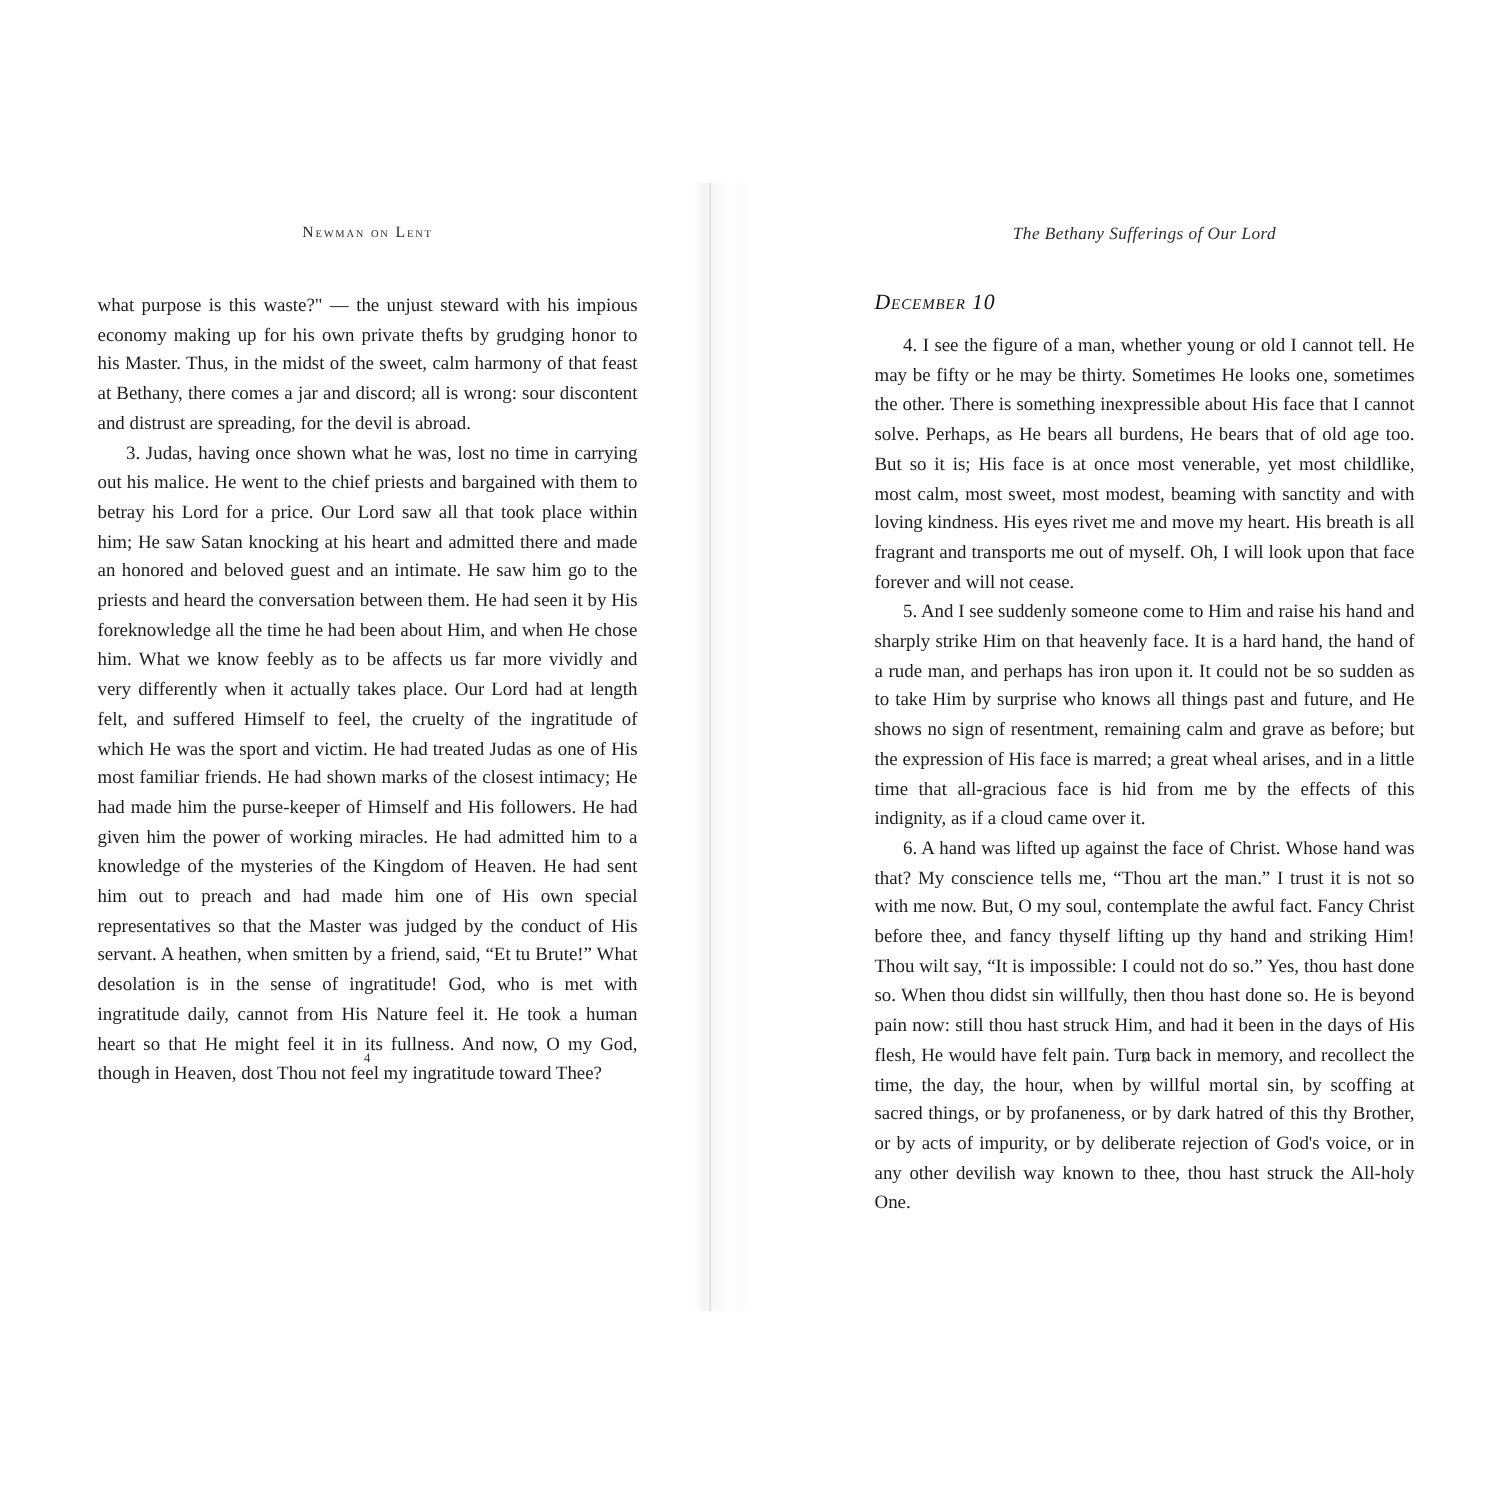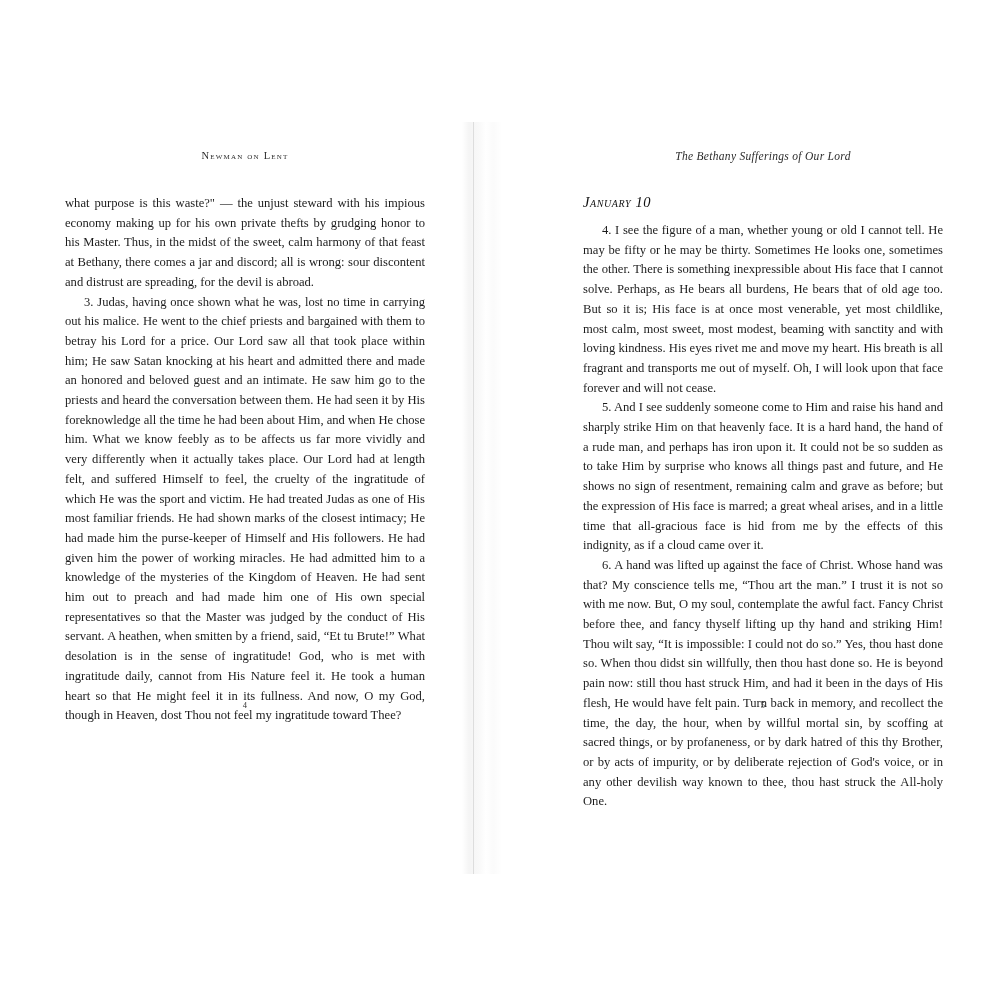--- a/index.html
+++ b/index.html
@@ -131,21 +131,21 @@
     <div class="running-head">Newman on Lent</div>
     <div class="body-text">
       <p class="noindent">what purpose is this waste?" — the unjust steward with his impious economy making up for his own private thefts by grudging honor to his Master. Thus, in the midst of the sweet, calm harmony of that feast at Bethany, there comes a jar and discord; all is wrong: sour discontent and distrust are spreading, for the devil is abroad.</p>
       <p class="indent">3. Judas, having once shown what he was, lost no time in carrying out his malice. He went to the chief priests and bargained with them to betray his Lord for a price. Our Lord saw all that took place within him; He saw Satan knocking at his heart and admitted there and made an honored and beloved guest and an intimate. He saw him go to the priests and heard the conversation between them. He had seen it by His foreknowledge all the time he had been about Him, and when He chose him. What we know feebly as to be affects us far more vividly and very differently when it actually takes place. Our Lord had at length felt, and suffered Himself to feel, the cruelty of the ingratitude of which He was the sport and victim. He had treated Judas as one of His most familiar friends. He had shown marks of the closest intimacy; He had made him the purse-keeper of Himself and His followers. He had given him the power of working miracles. He had admitted him to a knowledge of the mysteries of the Kingdom of Heaven. He had sent him out to preach and had made him one of His own special representatives so that the Master was judged by the conduct of His servant. A heathen, when smitten by a friend, said, “Et tu Brute!” What desolation is in the sense of ingratitude! God, who is met with ingratitude daily, cannot from His Nature feel it. He took a human heart so that He might feel it in its fullness. And now, O my God, though in Heaven, dost Thou not feel my ingratitude toward Thee?</p>
     </div>
   </div>
   <div class="folio folio-left">4</div>
 
   <div class="page page-right">
     <div class="running-head italic">The Bethany Sufferings of Our Lord</div>
-    <div class="section-head">January 10</div>
+    <div class="section-head">December 10</div>
     <div class="body-text">
       <p class="indent">4. I see the figure of a man, whether young or old I cannot tell. He may be fifty or he may be thirty. Sometimes He looks one, sometimes the other. There is something inexpressible about His face that I cannot solve. Perhaps, as He bears all burdens, He bears that of old age too. But so it is; His face is at once most venerable, yet most childlike, most calm, most sweet, most modest, beaming with sanctity and with loving kindness. His eyes rivet me and move my heart. His breath is all fragrant and transports me out of myself. Oh, I will look upon that face forever and will not cease.</p>
       <p class="indent">5. And I see suddenly someone come to Him and raise his hand and sharply strike Him on that heavenly face. It is a hard hand, the hand of a rude man, and perhaps has iron upon it. It could not be so sudden as to take Him by surprise who knows all things past and future, and He shows no sign of resentment, remaining calm and grave as before; but the expression of His face is marred; a great wheal arises, and in a little time that all-gracious face is hid from me by the effects of this indignity, as if a cloud came over it.</p>
       <p class="indent">6. A hand was lifted up against the face of Christ. Whose hand was that? My conscience tells me, “Thou art the man.” I trust it is not so with me now. But, O my soul, contemplate the awful fact. Fancy Christ before thee, and fancy thyself lifting up thy hand and striking Him! Thou wilt say, “It is impossible: I could not do so.” Yes, thou hast done so. When thou didst sin willfully, then thou hast done so. He is beyond pain now: still thou hast struck Him, and had it been in the days of His flesh, He would have felt pain. Turn back in memory, and recollect the time, the day, the hour, when by willful mortal sin, by scoffing at sacred things, or by profaneness, or by dark hatred of this thy Brother, or by acts of impurity, or by deliberate rejection of God's voice, or in any other devilish way known to thee, thou hast struck the All-holy One.</p>
     </div>
   </div>
   <div class="folio folio-right">5</div>
 
 </div>
 

